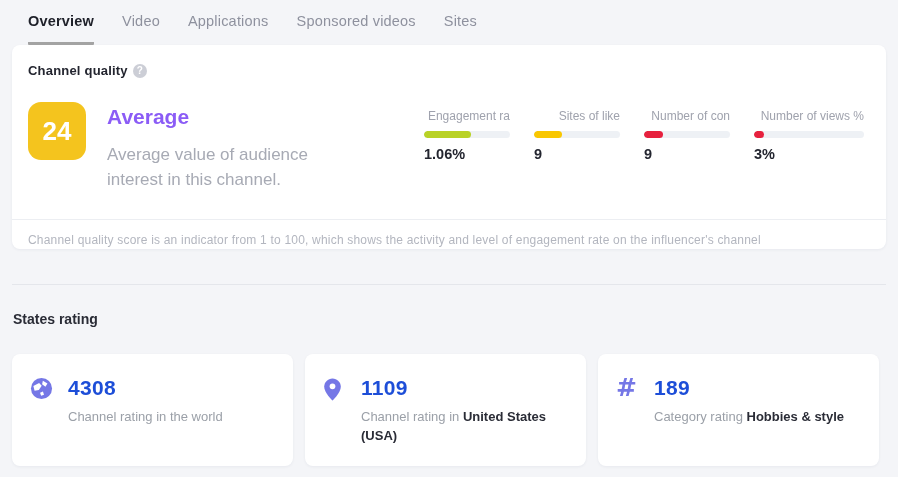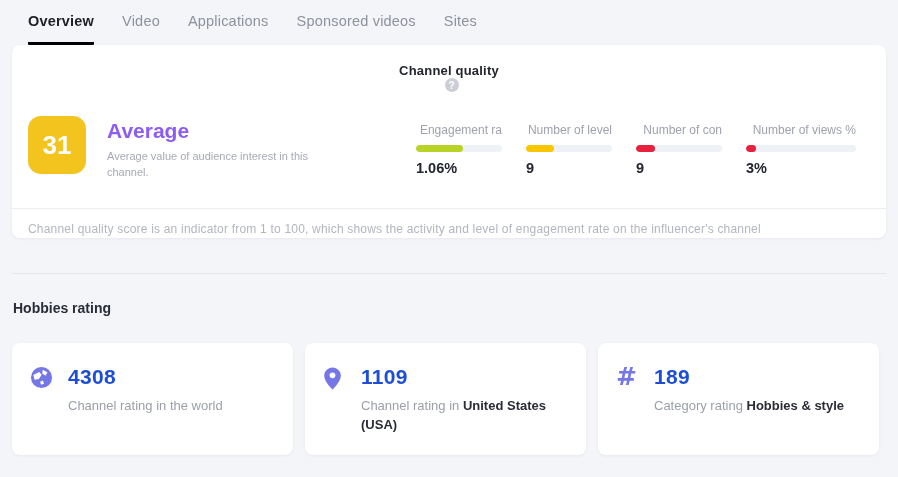--- a/index.html
+++ b/index.html
@@ -8,48 +8,48 @@
     font-family:"Liberation Sans", sans-serif;
     background:#f4f5f8;
     color:#23252f;
     overflow:hidden;
   }
   .page { width:898px; height:477px; position:relative; }
 
   
   .tabbar { display:flex; gap:28px; padding:13px 0 0 28px; height:45px; }
   .tab { font-size:14.5px; color:#8e919e; letter-spacing:.2px; padding-bottom:9px; cursor:pointer; }
-  .tab.active { color:#1e2029; font-weight:700; border-bottom:3px solid #000000; border-radius:1px; }
+  .tab.active { color:#1e2029; font-weight:700; border-bottom:3px solid #a3a3a3; border-radius:1px; }
 
   
   .card {
     background:#ffffff; border-radius:8px;
     box-shadow:0 1px 3px rgba(40,45,80,0.06);
   }
   .cq-card { margin:0 12px; }
-  .cq-header { display:flex; align-items:center; padding:18px 16px 0 16px;flex-direction:column; }
+  .cq-header { display:flex; align-items:center; padding:18px 16px 0 16px; }
   .cq-title { font-size:13px; font-weight:700; color:#23252f; letter-spacing:.2px; }
   .help-icon {
     width:14px; height:14px; margin-left:5px; border-radius:50%;
     background:#ccced6; color:#ffffff; font-size:10px; font-weight:700;
     display:inline-flex; align-items:center; justify-content:center; cursor:pointer;
   }
   .cq-body { display:flex; align-items:flex-start; padding:24px 22px 27px 16px; }
   .score-badge {
     width:58px; height:58px; border-radius:13px; background:#f4c41e;
     color:#ffffff; font-size:26px; font-weight:700;
     display:flex; align-items:center; justify-content:center; flex:none;
   }
   .score-text { margin-left:21px; padding-top:3px; }
   .score-label { font-size:21px; font-weight:700; color:#8b5cf6; }
-  .score-desc { margin-top:6px; font-size:11px; line-height:1.45; color:#a7aab4; width:215px; }
+  .score-desc { margin-top:14px; font-size:17px; line-height:1.45; color:#a7aab4; width:215px; }
 
   .metrics { margin-left:auto; display:flex; padding-top:7px; }
   .metric { width:86px; margin-right:24px; }
-  .metric:last-child { width:110px; margin-right:8px; }
+  .metric:last-child { width:110px; margin-right:0; }
   .metric-label { font-size:12px; color:#9fa2ad; white-space:nowrap; overflow:hidden;text-align:right; }
   .metric-track { margin-top:8px; height:7px; border-radius:4px; background:#eef1f5; overflow:hidden; }
   .metric-fill { height:100%; border-radius:4px; }
   .metric-value { margin-top:8px; font-size:14.5px; font-weight:700; color:#23252f; }
 
   .cq-divider { height:1px; background:#eceef2; }
   .cq-note { padding:13px 16px 2px 16px; font-size:12px; color:#b3b6bf; letter-spacing:.2px; }
 
   
   .page-divider { height:1px; background:#e4e6eb; margin:35px 12px 0 12px; }
@@ -79,36 +79,36 @@
     <div class="tab">Sites</div>
   </div>
 
   <div class="card cq-card">
     <div class="cq-header">
       <span class="cq-title">Channel quality</span>
       <span class="help-icon">?</span>
     </div>
 
     <div class="cq-body">
-      <div class="score-badge">31</div>
+      <div class="score-badge">24</div>
       <div class="score-text">
         <div class="score-label">Average</div>
         <div class="score-desc">Average value of audience interest in this channel.</div>
       </div>
 
       <div class="metrics">
         <div class="metric">
           <div class="metric-label">Engagement ra</div>
           <div class="metric-track">
             <div class="metric-fill" style="width: 55%; background: rgb(185, 210, 38);"></div>
           </div>
           <div class="metric-value">1.06%</div>
         </div>
         <div class="metric">
-          <div class="metric-label">Number of level</div>
+          <div class="metric-label">Sites of like</div>
           <div class="metric-track">
             <div class="metric-fill" style="width: 33%; background: rgb(249, 199, 1);"></div>
           </div>
           <div class="metric-value">9</div>
         </div>
         <div class="metric">
           <div class="metric-label">Number of con</div>
           <div class="metric-track">
             <div class="metric-fill" style="width: 22%; background: rgb(231, 33, 62);"></div>
           </div>
@@ -123,21 +123,21 @@
         </div>
       </div>
     </div>
 
     <div class="cq-divider"></div>
     <div class="cq-note">Channel quality score is an indicator from 1 to 100, which shows the activity and level of engagement rate on the influencer's channel</div>
   </div>
 
   <div class="page-divider"></div>
 
-  <div class="section-title">Hobbies rating</div>
+  <div class="section-title">States rating</div>
 
   <div class="rating-row">
 
     <div class="card rating-card">
       <div class="rc-row">
         <div class="rc-icon">
           <svg width="23" height="23" viewBox="0 0 24 24">
             <circle cx="12" cy="12" r="11" fill="#7577e6"></circle>
             <path d="M3.5 9.5 L9.5 6.2 L12.2 9.2 L9.2 13.6 L4.8 14.4 Z" fill="#ffffff"></path>
             <path d="M13.4 3.8 L18.2 6.8 L16.1 10.2 L12.6 7.6 Z" fill="#ffffff"></path>

